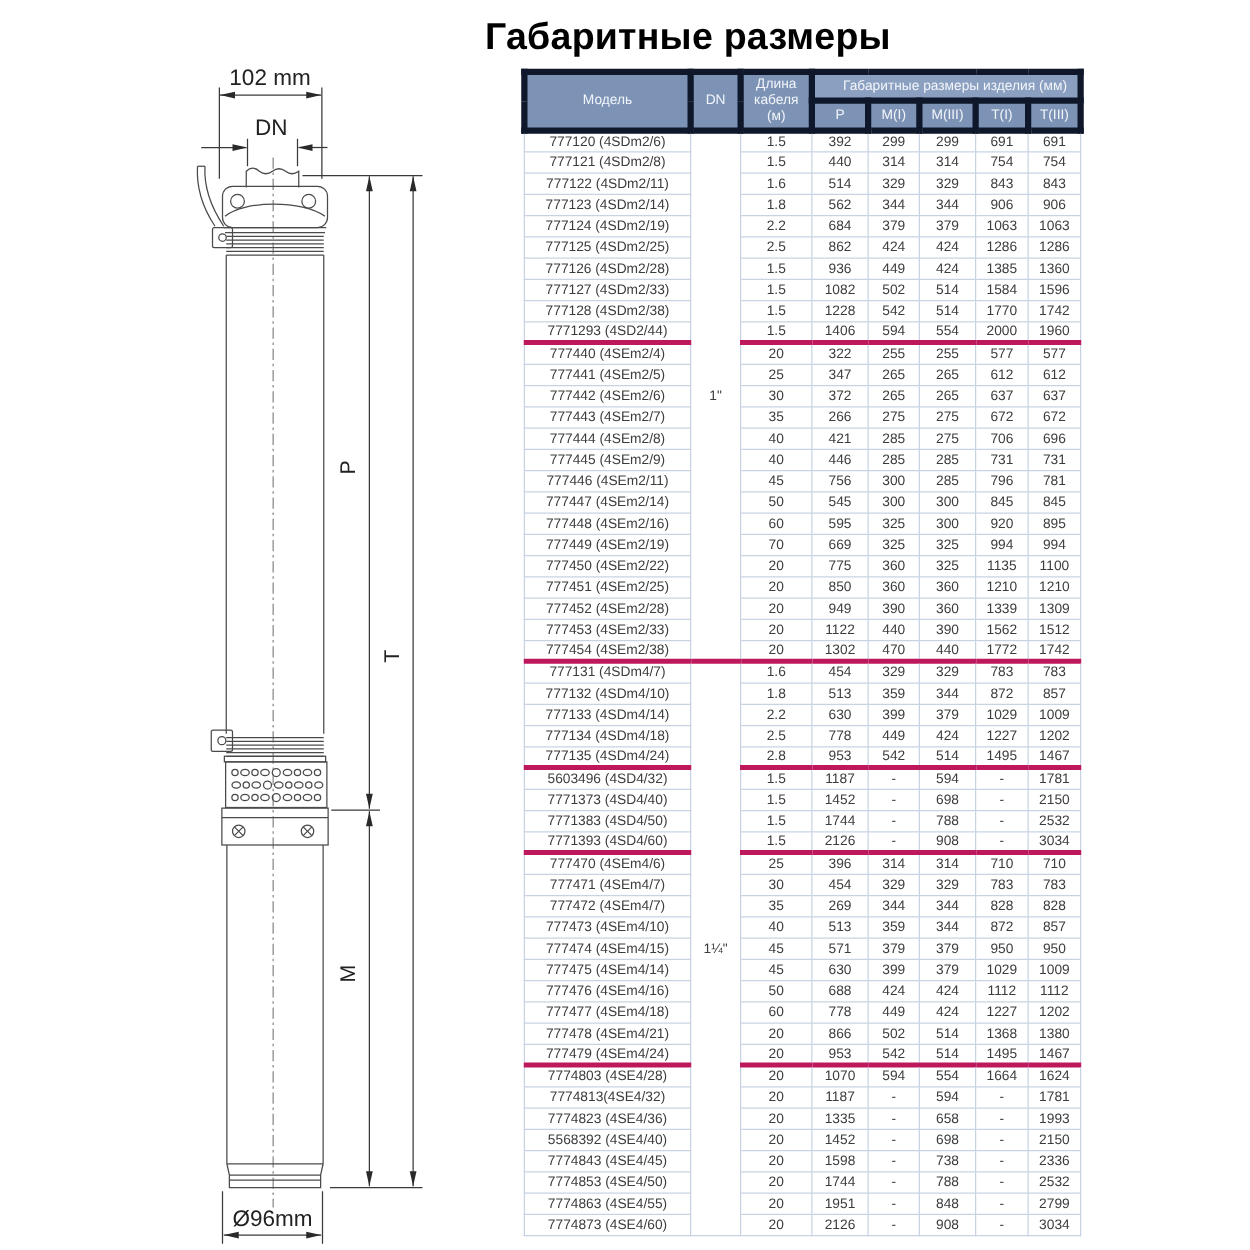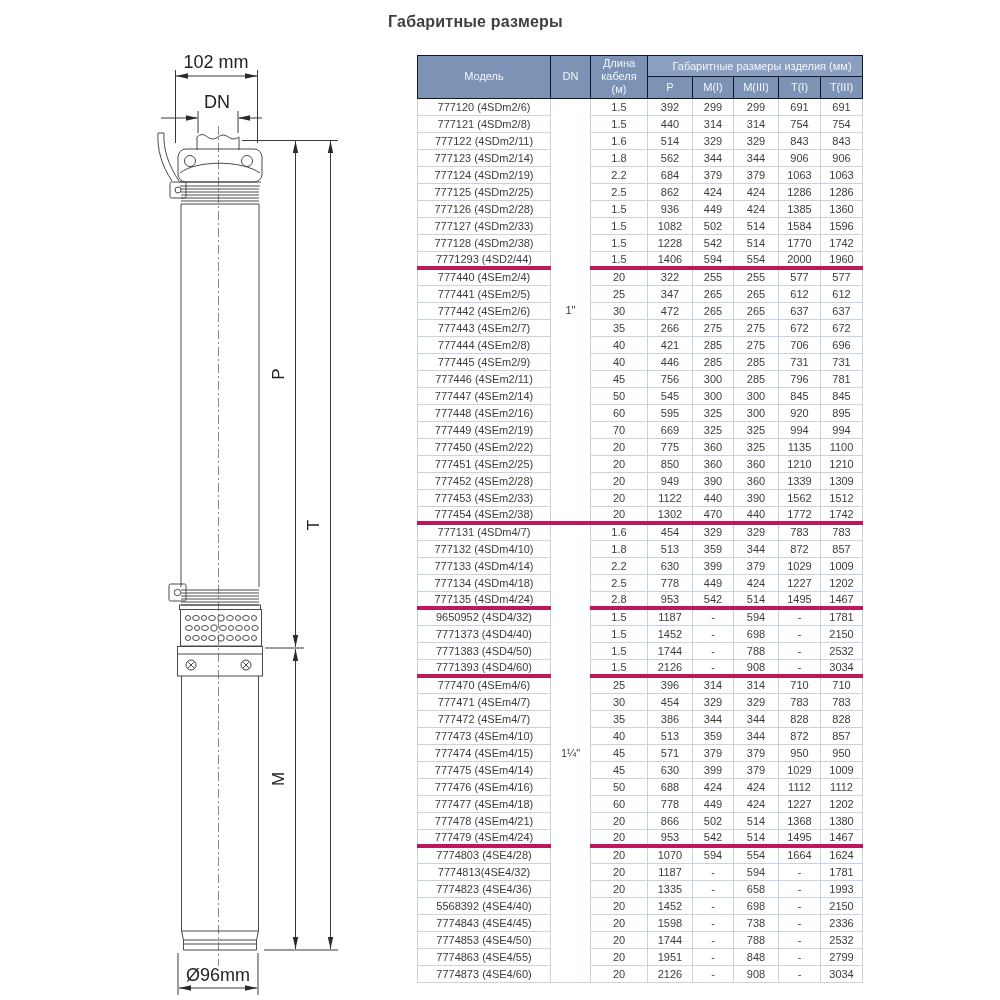--- a/index.html
+++ b/index.html
@@ -1,31 +1,31 @@
 <!DOCTYPE html>
 <html><head>
 <meta charset="utf-8">
 <style>
   html,body{margin:0;padding:0;background:#fff;}
   #page{position:relative;width:1000px;height:1000px;background:#fff;overflow:hidden;
         font-family:"Liberation Sans",sans-serif;}
-  #page-title{position:absolute;left:388px;top:13px;font-size:16px;font-weight:700;
-        color:#404040;letter-spacing:0.2px;}
+  #page-title{position:absolute;left:388px;top:13px;font-size:30px;font-weight:700;
+        color:#000000;letter-spacing:0.2px;}
   svg{position:absolute;left:0;top:0;}
   .pump-line{stroke:#4a4a4a;stroke-width:1;fill:none;}
   .dim-line{stroke:#3a3a3a;stroke-width:1;fill:none;}
   .dim-arrow{fill:#2a2a2a;stroke:none;}
   .dim-text{font-family:"Liberation Sans",sans-serif;font-size:18px;fill:#222;font-weight:500;}
   .dim-text-sm{font-family:"Liberation Sans",sans-serif;font-size:17px;fill:#222;font-weight:500;}
   .centerline{stroke:#6a6a6a;stroke-width:0.8;stroke-dasharray:9 3 2 3;fill:none;}
 
   table.dims{position:absolute;left:417px;top:55px;border-collapse:collapse;table-layout:fixed;
         width:445px;font-size:11px;color:#3c3c3c;}
   table.dims th{background:#7d93b6;color:#f2f5fa;font-weight:400;font-size:11px;
-        border:1px solid #0f172a;line-height:1.2;padding:1px 2px;text-align:center;}
+        border:5px solid #0f172a;line-height:1.2;padding:1px 2px;text-align:center;}
   table.dims th.group-head{background:#8ba0c0;padding-left:16px;}
   table.dims thead tr{height:20px;}
   table.dims tbody tr{height:17px;}
   table.dims td{border:1px solid #c7d3e2;text-align:center;padding:0 2px;background:#fff;
         white-space:nowrap;overflow:hidden;}
   table.dims tr.group-start td{border-top:4px solid #be185d;}
   table.dims td.dn-cell{font-size:11px;}
 </style>
 </head>
 <body>
@@ -314,21 +314,21 @@
           <td>25</td>
           <td>347</td>
           <td>265</td>
           <td>265</td>
           <td>612</td>
           <td>612</td>
         </tr>
         <tr>
           <td>777442 (4SEm2/6)</td>
           <td>30</td>
-          <td>472</td>
+          <td>372</td>
           <td>265</td>
           <td>265</td>
           <td>637</td>
           <td>637</td>
         </tr>
         <tr>
           <td>777443 (4SEm2/7)</td>
           <td>35</td>
           <td>266</td>
           <td>275</td>
@@ -475,21 +475,21 @@
         <tr>
           <td>777135 (4SDm4/24)</td>
           <td>2.8</td>
           <td>953</td>
           <td>542</td>
           <td>514</td>
           <td>1495</td>
           <td>1467</td>
         </tr>
         <tr class="group-start">
-          <td>9650952 (4SD4/32)</td>
+          <td>5603496 (4SD4/32)</td>
           <td>1.5</td>
           <td>1187</td>
           <td>-</td>
           <td>594</td>
           <td>-</td>
           <td>1781</td>
         </tr>
         <tr>
           <td>7771373 (4SD4/40)</td>
           <td>1.5</td>
@@ -531,21 +531,21 @@
           <td>30</td>
           <td>454</td>
           <td>329</td>
           <td>329</td>
           <td>783</td>
           <td>783</td>
         </tr>
         <tr>
           <td>777472 (4SEm4/7)</td>
           <td>35</td>
-          <td>386</td>
+          <td>269</td>
           <td>344</td>
           <td>344</td>
           <td>828</td>
           <td>828</td>
         </tr>
         <tr>
           <td>777473 (4SEm4/10)</td>
           <td>40</td>
           <td>513</td>
           <td>359</td>

